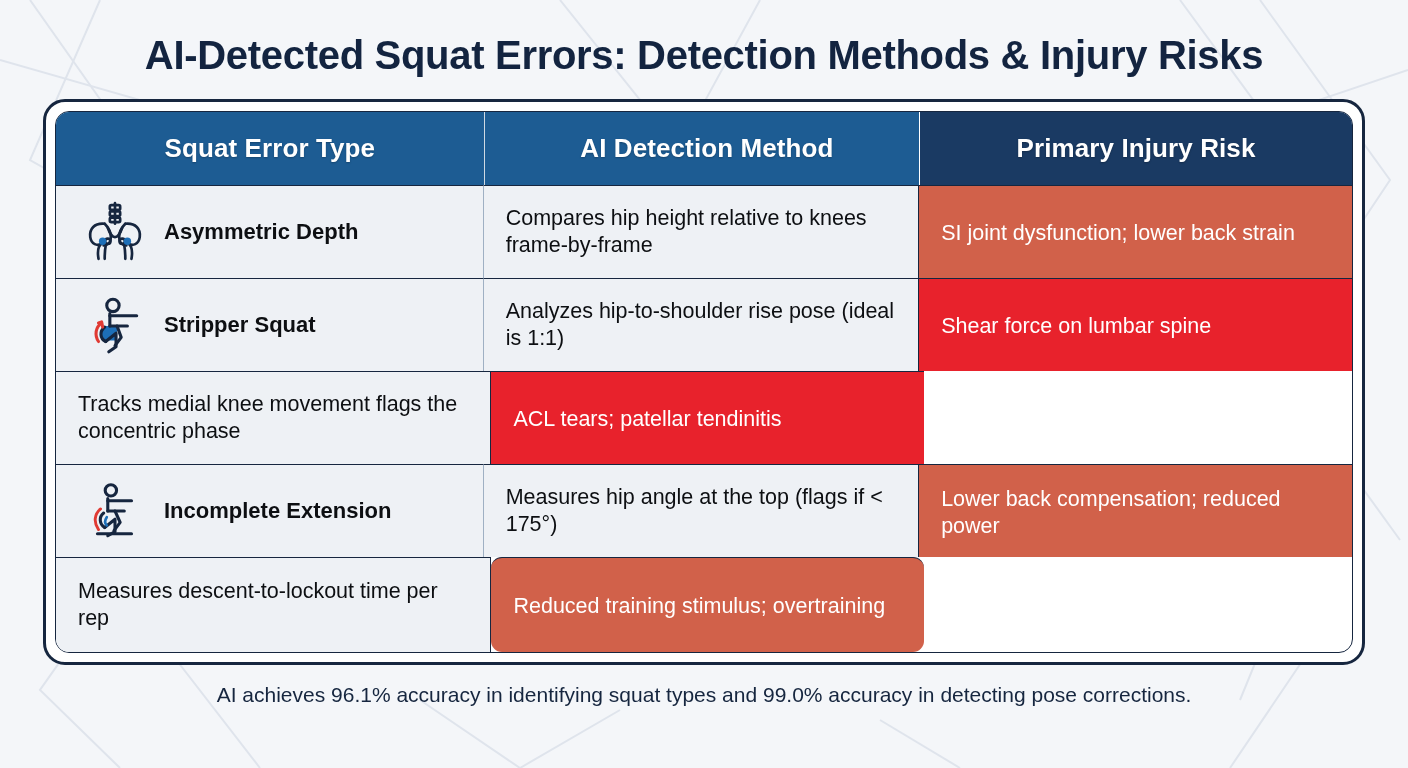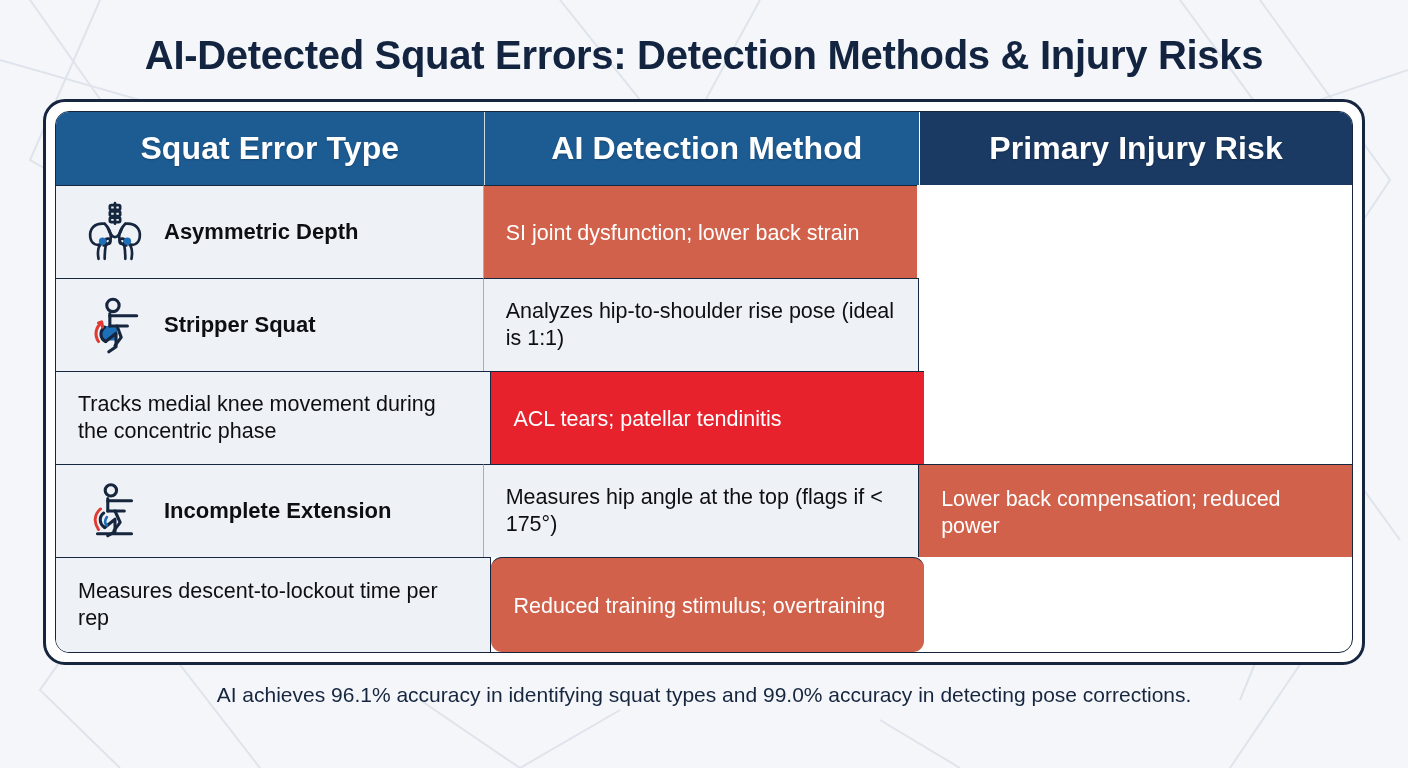--- a/index.html
+++ b/index.html
@@ -71,21 +71,21 @@
     width: 100%;
   }
 
   .header-row { height: 74px; }
 
   .th {
     display: flex;
     align-items: center;
     justify-content: center;
     color: #ffffff;
-    font-size: 32px;
+    font-size: 26px;
     font-weight: bold;
     letter-spacing: 0.1px;
     text-shadow: 0 1px 2px rgba(0,0,0,0.25);
   }
 
   .col-1 { width: 33.0%; }
   .col-2 { width: 33.6%; padding-left: 10px; }
   .col-3 { width: 33.4%; }
 
   .th.col-1, .th.col-2 { background: #1d5c93; }
@@ -201,20 +201,21 @@
               <path d="M19 43 C15 46 15 52 16 58" stroke="#16263f"></path>
               <path d="M23 45 C22 50 22 54 22 58"></path>
               <path d="M45 43 C49 46 49 52 48 58"></path>
               <path d="M41 45 C42 50 42 54 42 58"></path>
               <circle cx="20" cy="41" r="3.6" fill="#1d6fb8" stroke="none"></circle>
               <circle cx="44" cy="41" r="3.6" fill="#1d6fb8" stroke="none"></circle>
             </svg>
           </span>
           <span class="error-label">Asymmetric Depth</span>
         </div>
+        <div class="cell cell-method col-2">Compares hip height relative to knees frame-by-frame</div>
         <div class="cell cell-risk col-3" style="background: rgb(209, 97, 74);">SI joint dysfunction; lower back strain</div>
       </div>
 
       <div class="trow brow">
         <div class="cell cell-error col-1">
           <span class="icon-box">
             <svg viewBox="0 0 64 64" fill="none" stroke="#16263f" stroke-width="3" stroke-linecap="round" stroke-linejoin="round">
               <path d="M22 33 C18 36 17 44 22 47 L34 47 L34 33 Z" fill="#1d6fb8" stroke="none"></path>
               <circle cx="30" cy="13" r="6"></circle>
               <path d="M27 21 L27 33"></path>
@@ -223,24 +224,25 @@
               <path d="M22 34 C17 38 17 45 23 48"></path>
               <path d="M23 48 L33 40 L33 53 L26 58"></path>
               <path d="M34 33 L38 44 L32 52"></path>
               <path d="M16 48 C12 42 13 34 19 30" stroke="#e03a33" stroke-width="3"></path>
               <path d="M16 30 L19 29 L20 34" stroke="#e03a33" stroke-width="3" fill="none"></path>
             </svg>
           </span>
           <span class="error-label">Stripper Squat</span>
         </div>
         <div class="cell cell-method col-2">Analyzes hip-to-shoulder rise pose (ideal is 1:1)</div>
-      </div>
-
-      <div class="trow brow">
-        <div class="cell cell-method col-2">Tracks medial knee movement during the concentric phase</div>
+        <div class="cell cell-risk col-3" style="background: rgb(232, 34, 44);">Shear force on lumbar spine</div>
+      </div>
+
+      <div class="trow brow">
+        <div class="cell cell-method col-2">Tracks medial knee movement flags the concentric phase</div>
         <div class="cell cell-risk col-3" style="background: rgb(232, 34, 44);">ACL tears; patellar tendinitis</div>
       </div>
 
       <div class="trow brow">
         <div class="cell cell-error col-1">
           <span class="icon-box">
             <svg viewBox="0 0 64 64" fill="none" stroke="#16263f" stroke-width="3" stroke-linecap="round" stroke-linejoin="round">
               <circle cx="28" cy="12" r="5.5"></circle>
               <path d="M25 20 L25 32"></path>
               <path d="M25 22 L48 22"></path>

